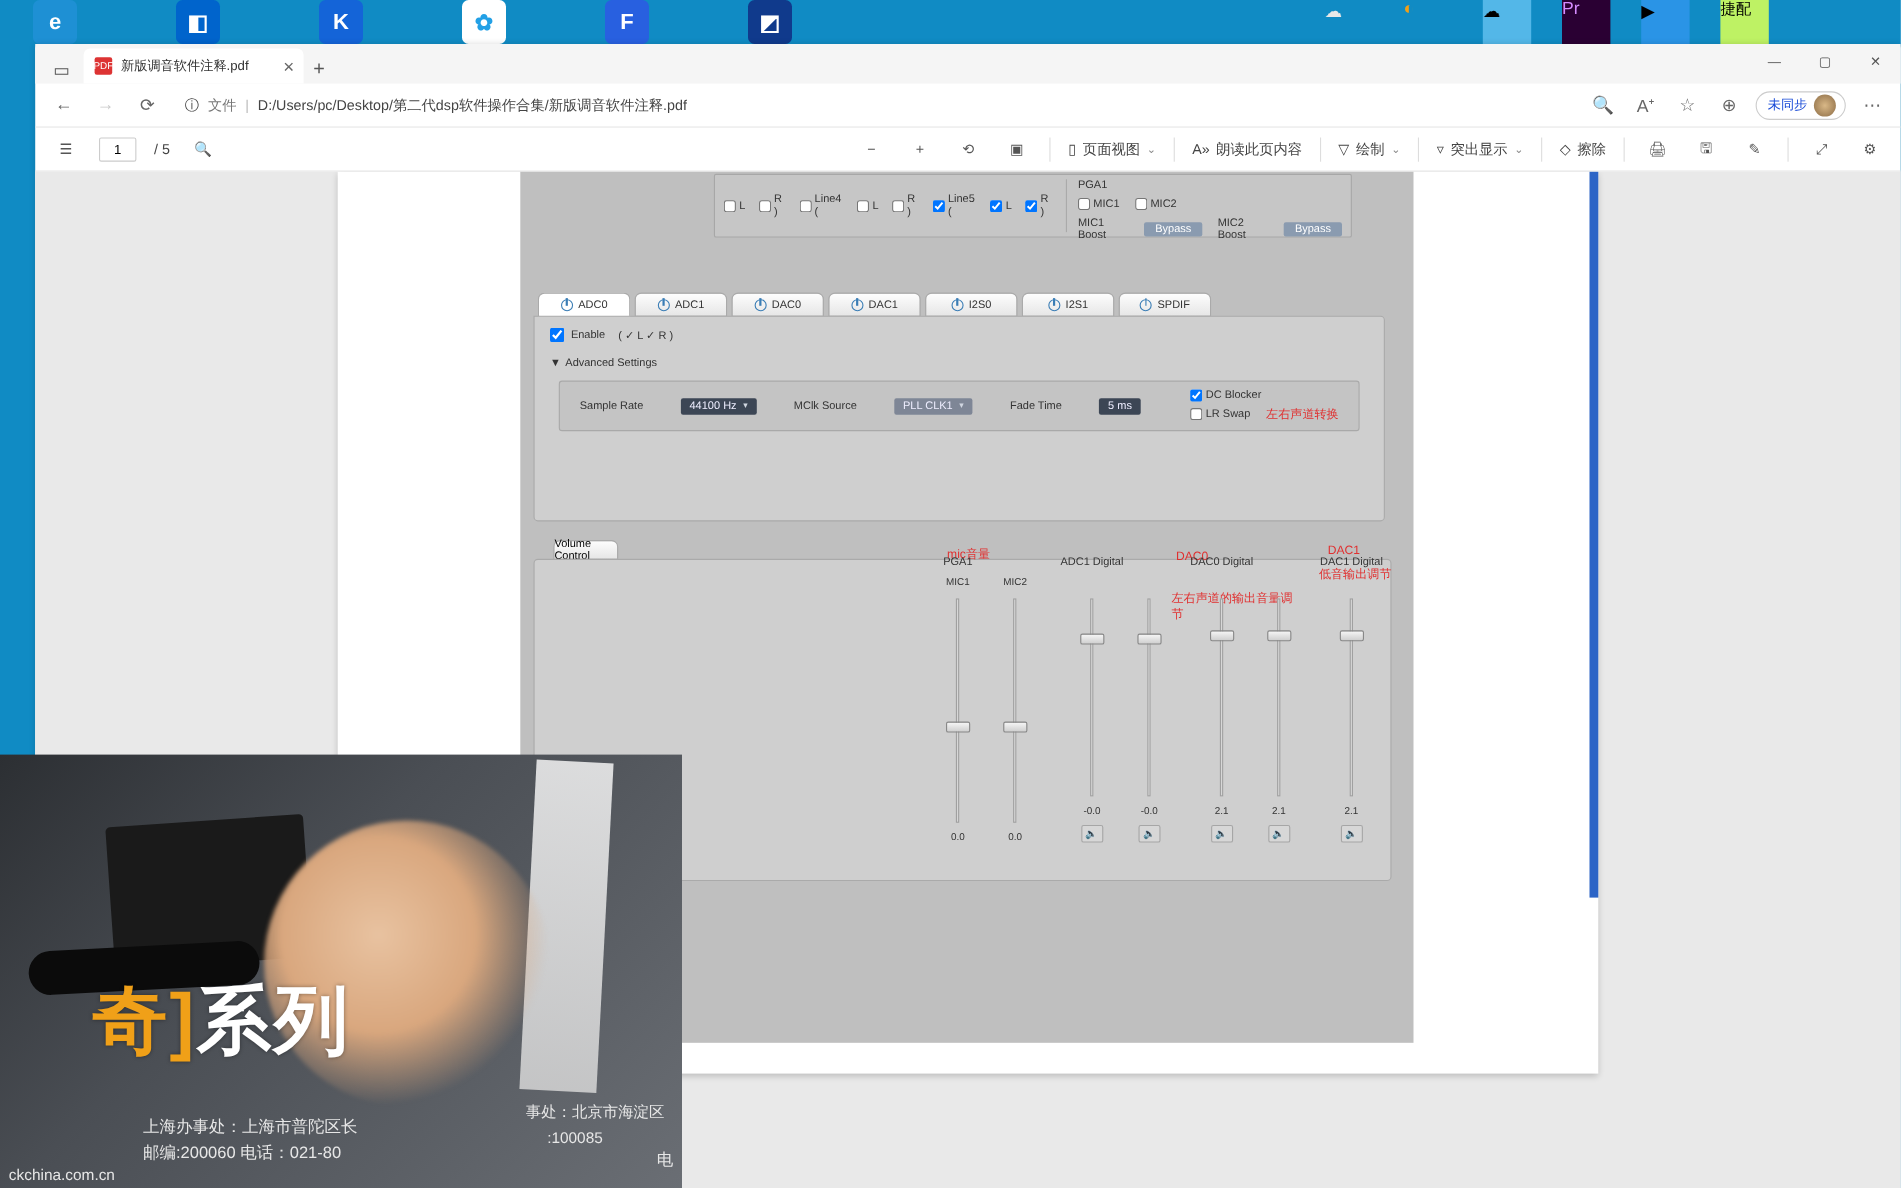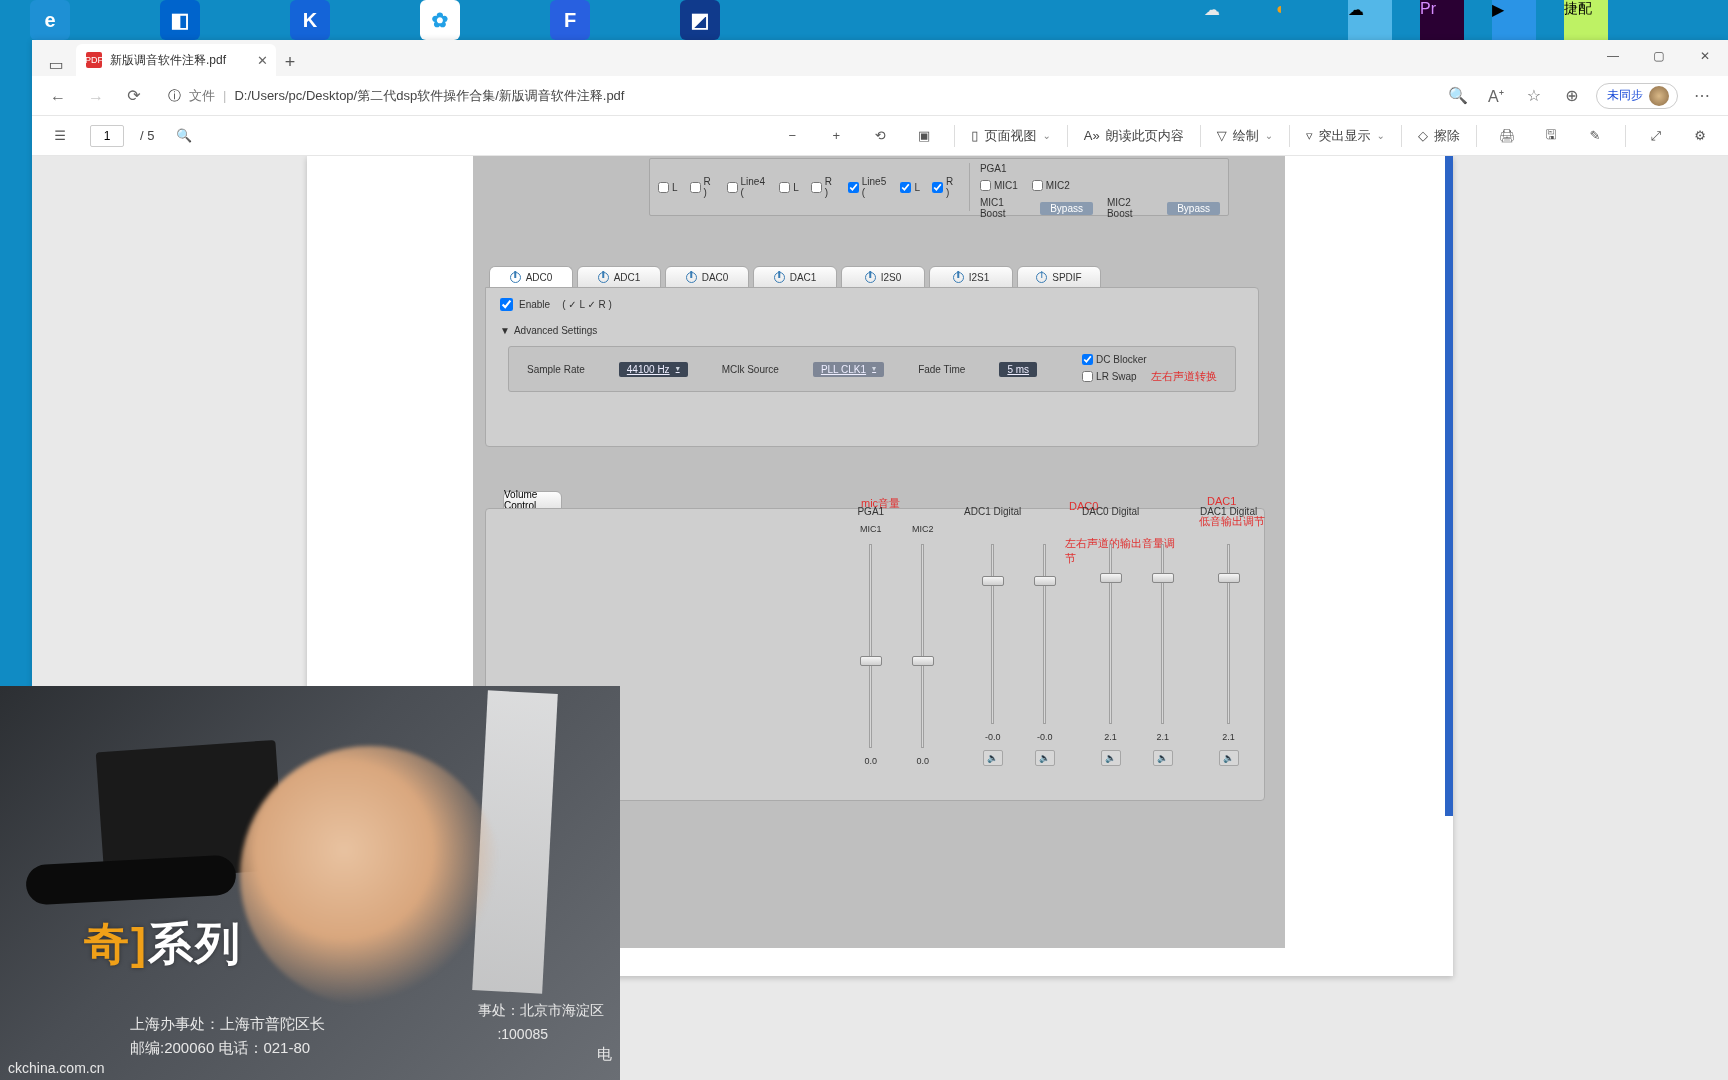--- a/index.html
+++ b/index.html
@@ -56,26 +56,26 @@
 .pgabox { border-left:1px solid #aaa; padding-left:10px; height:100%; display:flex; flex-direction:column; gap:6px;}
 .pgabox .row { display:flex; gap:14px; align-items:center;}
 .bypass { background:#8a9bb0; color:#fff; font-size:10px; padding:1px 10px; border-radius:2px;}
 
 .tabs { position:absolute; left:16px; top:110px; display:flex; gap:4px;}
 .dsptab { width:84px; height:22px; background:linear-gradient(#fdfdfd,#e6e6e6); border:1px solid #aaa; border-radius:6px 6px 0 0; display:flex; align-items:center; justify-content:center; gap:5px; font-size:10px; color:#333;}
 .dsptab.active { background:#fff; border-bottom-color:#fff;}
 .pw { width:11px; height:11px; border:1.5px solid #3a7db5; border-radius:50%; position:relative;}
 .pw::after { content:""; position:absolute; left:50%; top:-2px; width:1.5px; height:7px; background:#3a7db5; transform:translateX(-50%);}
 
-.tabbody { position:absolute; left:12px; top:131px; right:26px; height:160px; background:#cfcfcf; border:1px solid #aaa; border-radius:0 4px 4px 4px; padding:10px 14px; font-size:10px; color:#333;}
+.tabbody { position:absolute; left:12px; top:131px; right:26px; height:187px; background:#cfcfcf; border:1px solid #aaa; border-radius:0 4px 4px 4px; padding:10px 14px; font-size:10px; color:#333;}
 .tabbody .en { display:flex; align-items:center; gap:6px;}
 .tabbody .adv { margin-top:14px; font-size:10px; color:#333; display:flex; align-items:center; gap:4px;}
 .settings { margin:10px 8px 0 8px; height:46px; background:#c4c4c4; border:1px solid #a9a9a9; border-radius:3px; display:flex; align-items:center; gap:34px; padding:0 18px;}
 .settings .lab { font-size:10px;}
-.dd { background:#3c4655; color:#eef; font-size:10px; padding:2px 8px; border-radius:2px; display:inline-flex; align-items:flex-start; gap:6px;text-decoration:underline;}
+.dd { background:#3c4655; color:#eef; font-size:10px; padding:2px 8px; border-radius:2px; display:inline-flex; align-items:flex-start; gap:6px;}
 .dd .ar { font-size:8px; color:#d0d6e0;}
 .chcol { margin-left:auto; display:flex; flex-direction:column; gap:4px;}
 .note-red { color:#e03030; font-size:11px;}
 
 .volwrap { position:absolute; left:12px; top:335px; right:20px; height:310px;}
 .voltab { position:absolute; left:18px; top:0; width:59px; height:18px; background:linear-gradient(#fdfdfd,#e6e6e6); border:1px solid #aaa; border-radius:6px 6px 0 0; font-size:10px; display:flex; align-items:center; justify-content:center;}
 .volbody { position:absolute; left:0; top:17px; right:0; bottom:0; background:#cfcfcf; border:1px solid #aaa; border-radius:4px;}
 
 .mixer { position:absolute; left:328px; top:350px; width:460px; height:260px; display:flex;}
 .chan { width:66px; display:flex; flex-direction:column; align-items:center; gap:4px;}
@@ -85,21 +85,21 @@
 .track { width:3px; height:100%; background:#d7d7d7; border:1px solid #a0a0a0;}
 .thumb { position:absolute; width:22px; height:10px; background:linear-gradient(#f5f5f5,#cfcfcf); border:1px solid #888; border-radius:2px; left:50%; transform:translateX(-50%);}
 .val { font-size:9px; color:#333;}
 .spk { width:20px; height:16px; background:#d7d7d7; border:1px solid #a6a6a6; border-radius:2px; margin-top:4px; display:flex; align-items:center; justify-content:center; font-size:9px; color:#666;}
 .section-label { position:absolute; font-size:11px; color:#e03030;}
 
 .page .bluestrip { position:absolute; right:0; top:0; width:8px; height:660px; background:#2c64c6;}
 
 
 .photo { position:absolute; left:0; bottom:0; width:620px; height:394px; background:linear-gradient(135deg,#2c2f33 0%,#4a4e54 40%,#6a6e74 100%); overflow:hidden;}
-.photo .logo { position:absolute; left:84px; bottom:106px; font-size:45px; font-weight:800; color:#f0a018; letter-spacing:2px; text-shadow:0 0 4px rgba(0,0,0,.4);}
+.photo .logo { position:absolute; left:84px; bottom:106px; font-size:68px; font-weight:800; color:#f0a018; letter-spacing:2px; text-shadow:0 0 4px rgba(0,0,0,.4);}
 .photo .logo .br { color:#fff;}
 .photo .addr1 { position:absolute; bottom:46px; left:130px; font-size:15px; color:#e7e7e7;font-family:Liberation Serif, serif;}
 .photo .addr2 { position:absolute; bottom:22px; left:130px; font-size:15px; color:#e7e7e7;}
 .photo .site { position:absolute; bottom:4px; left:8px; font-size:14px; color:#e7e7e7;}
 .photo .addr3 { position:absolute; bottom:60px; right:16px; font-size:14px; color:#e7e7e7;}
 .photo .addr4 { position:absolute; bottom:38px; right:72px; font-size:14px; color:#e7e7e7;}
 .photo .dian { position:absolute; bottom:16px; right:8px; font-size:15px; color:#e7e7e7;}
 .photo .hand { position:absolute; left:240px; top:60px; width:260px; height:260px; background:radial-gradient(ellipse at 40% 40%, #e8c2a0 0%, #d9a77e 40%, rgba(0,0,0,0) 70%); border-radius:50%; filter:blur(2px);}
 .photo .board { position:absolute; left:100px; top:60px; width:180px; height:130px; background:#1a1a1a; border-radius:4px; transform:rotate(-4deg);}
 .photo .ctrl { position:absolute; left:26px; top:174px; width:210px; height:40px; background:#0b0b0b; border-radius:20px; transform:rotate(-3deg);}

